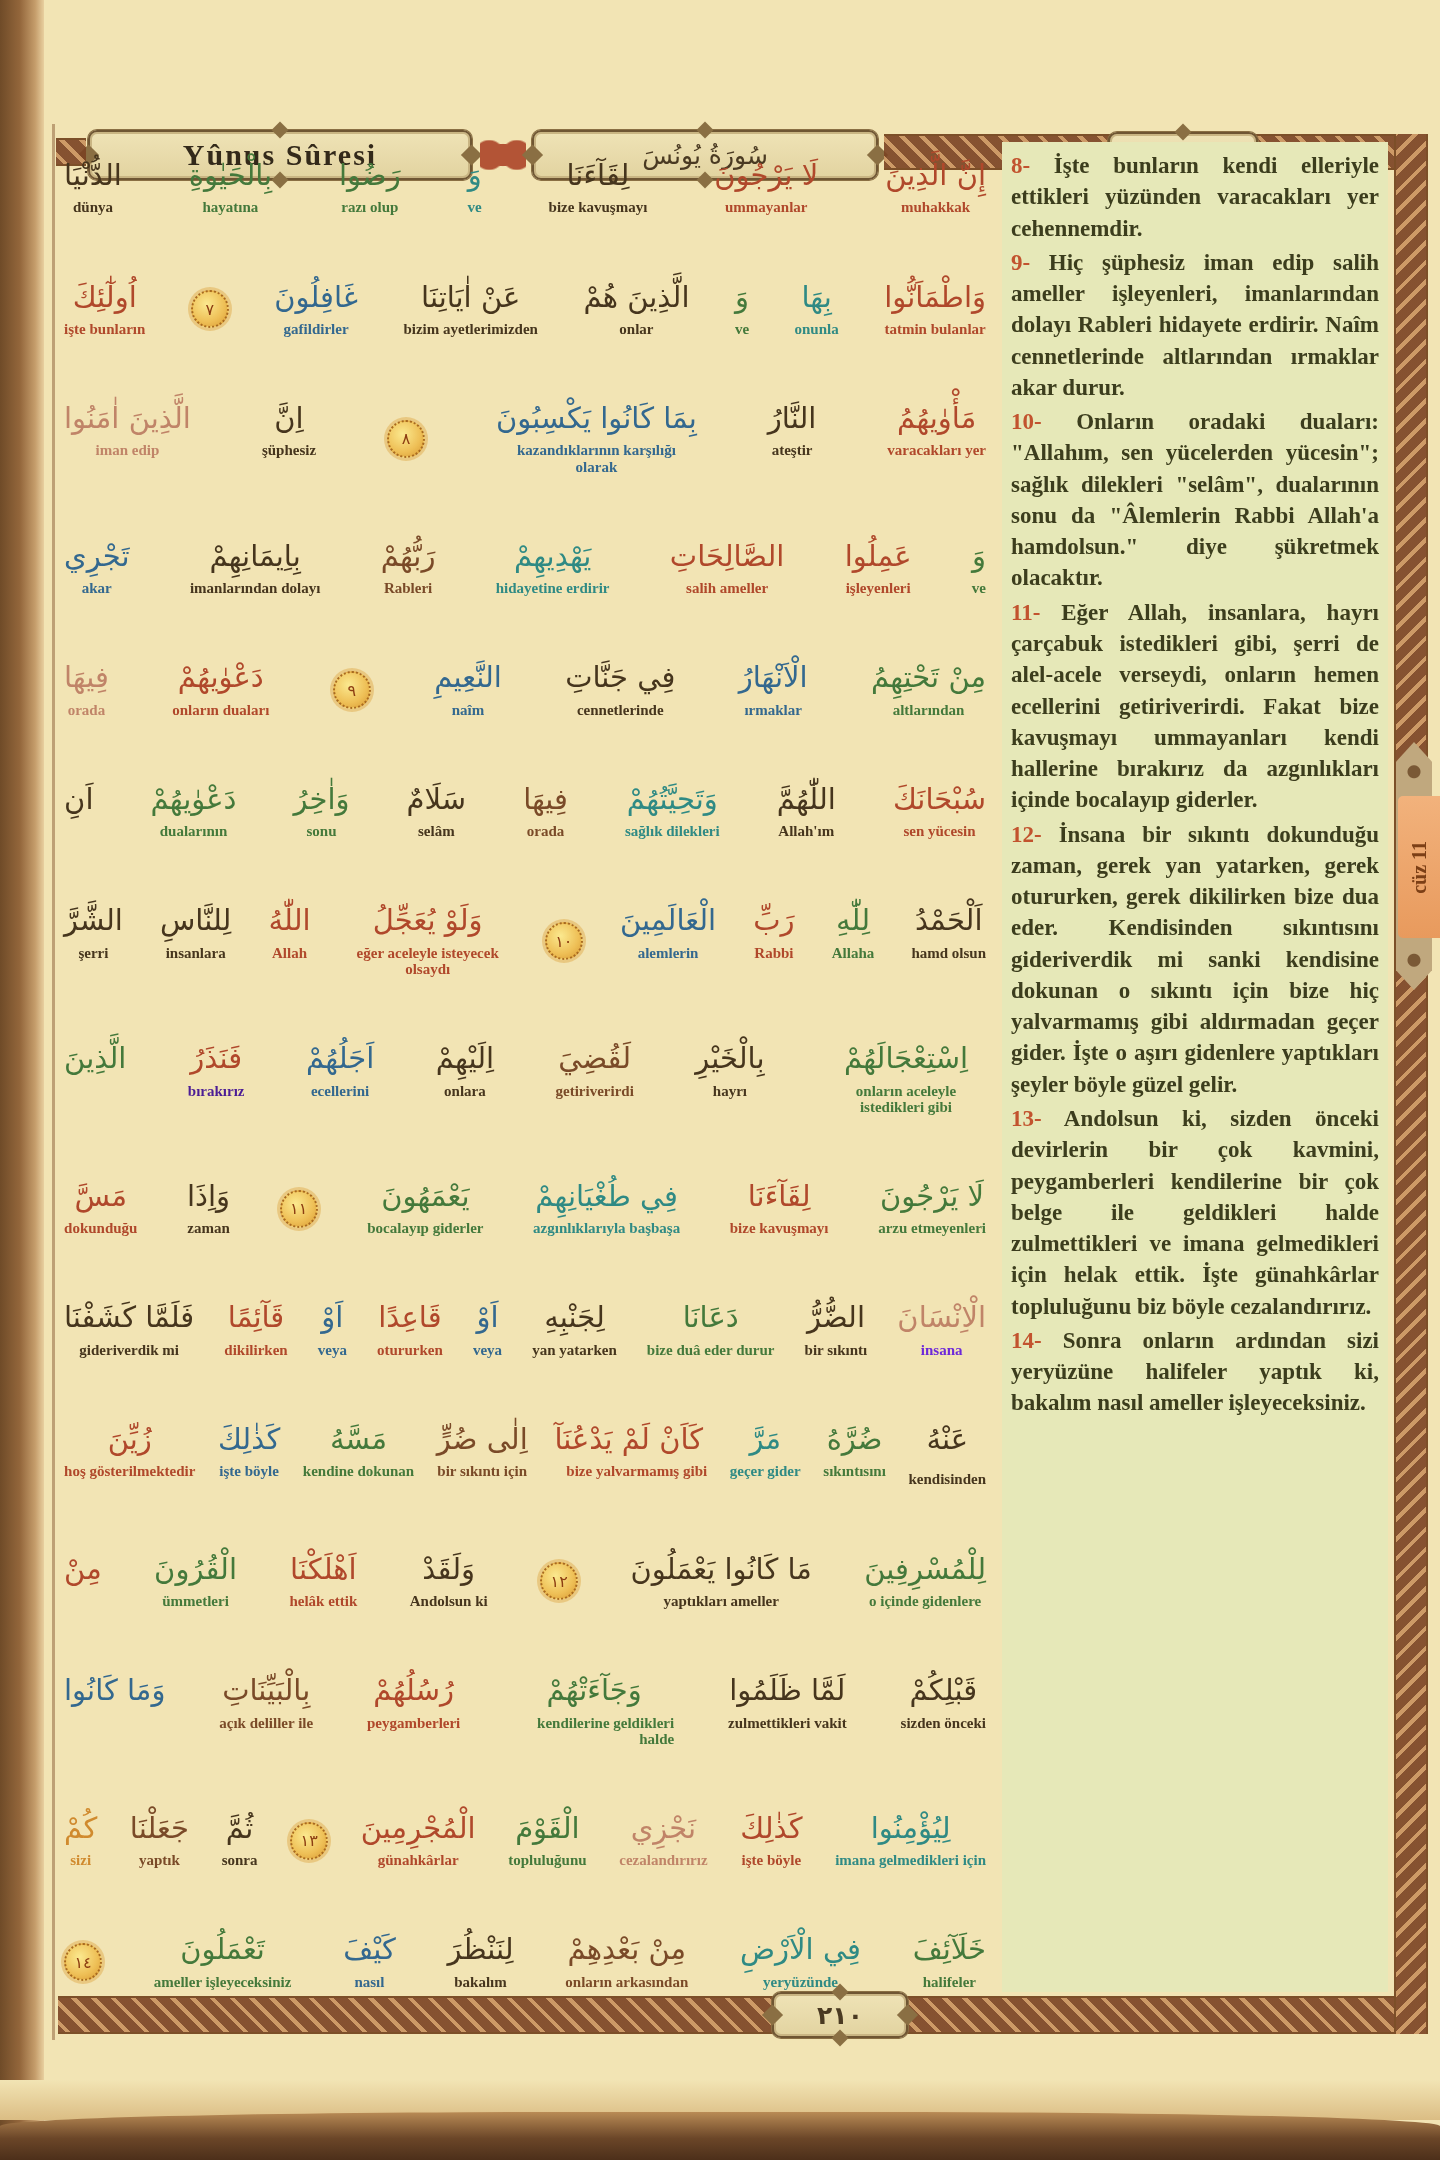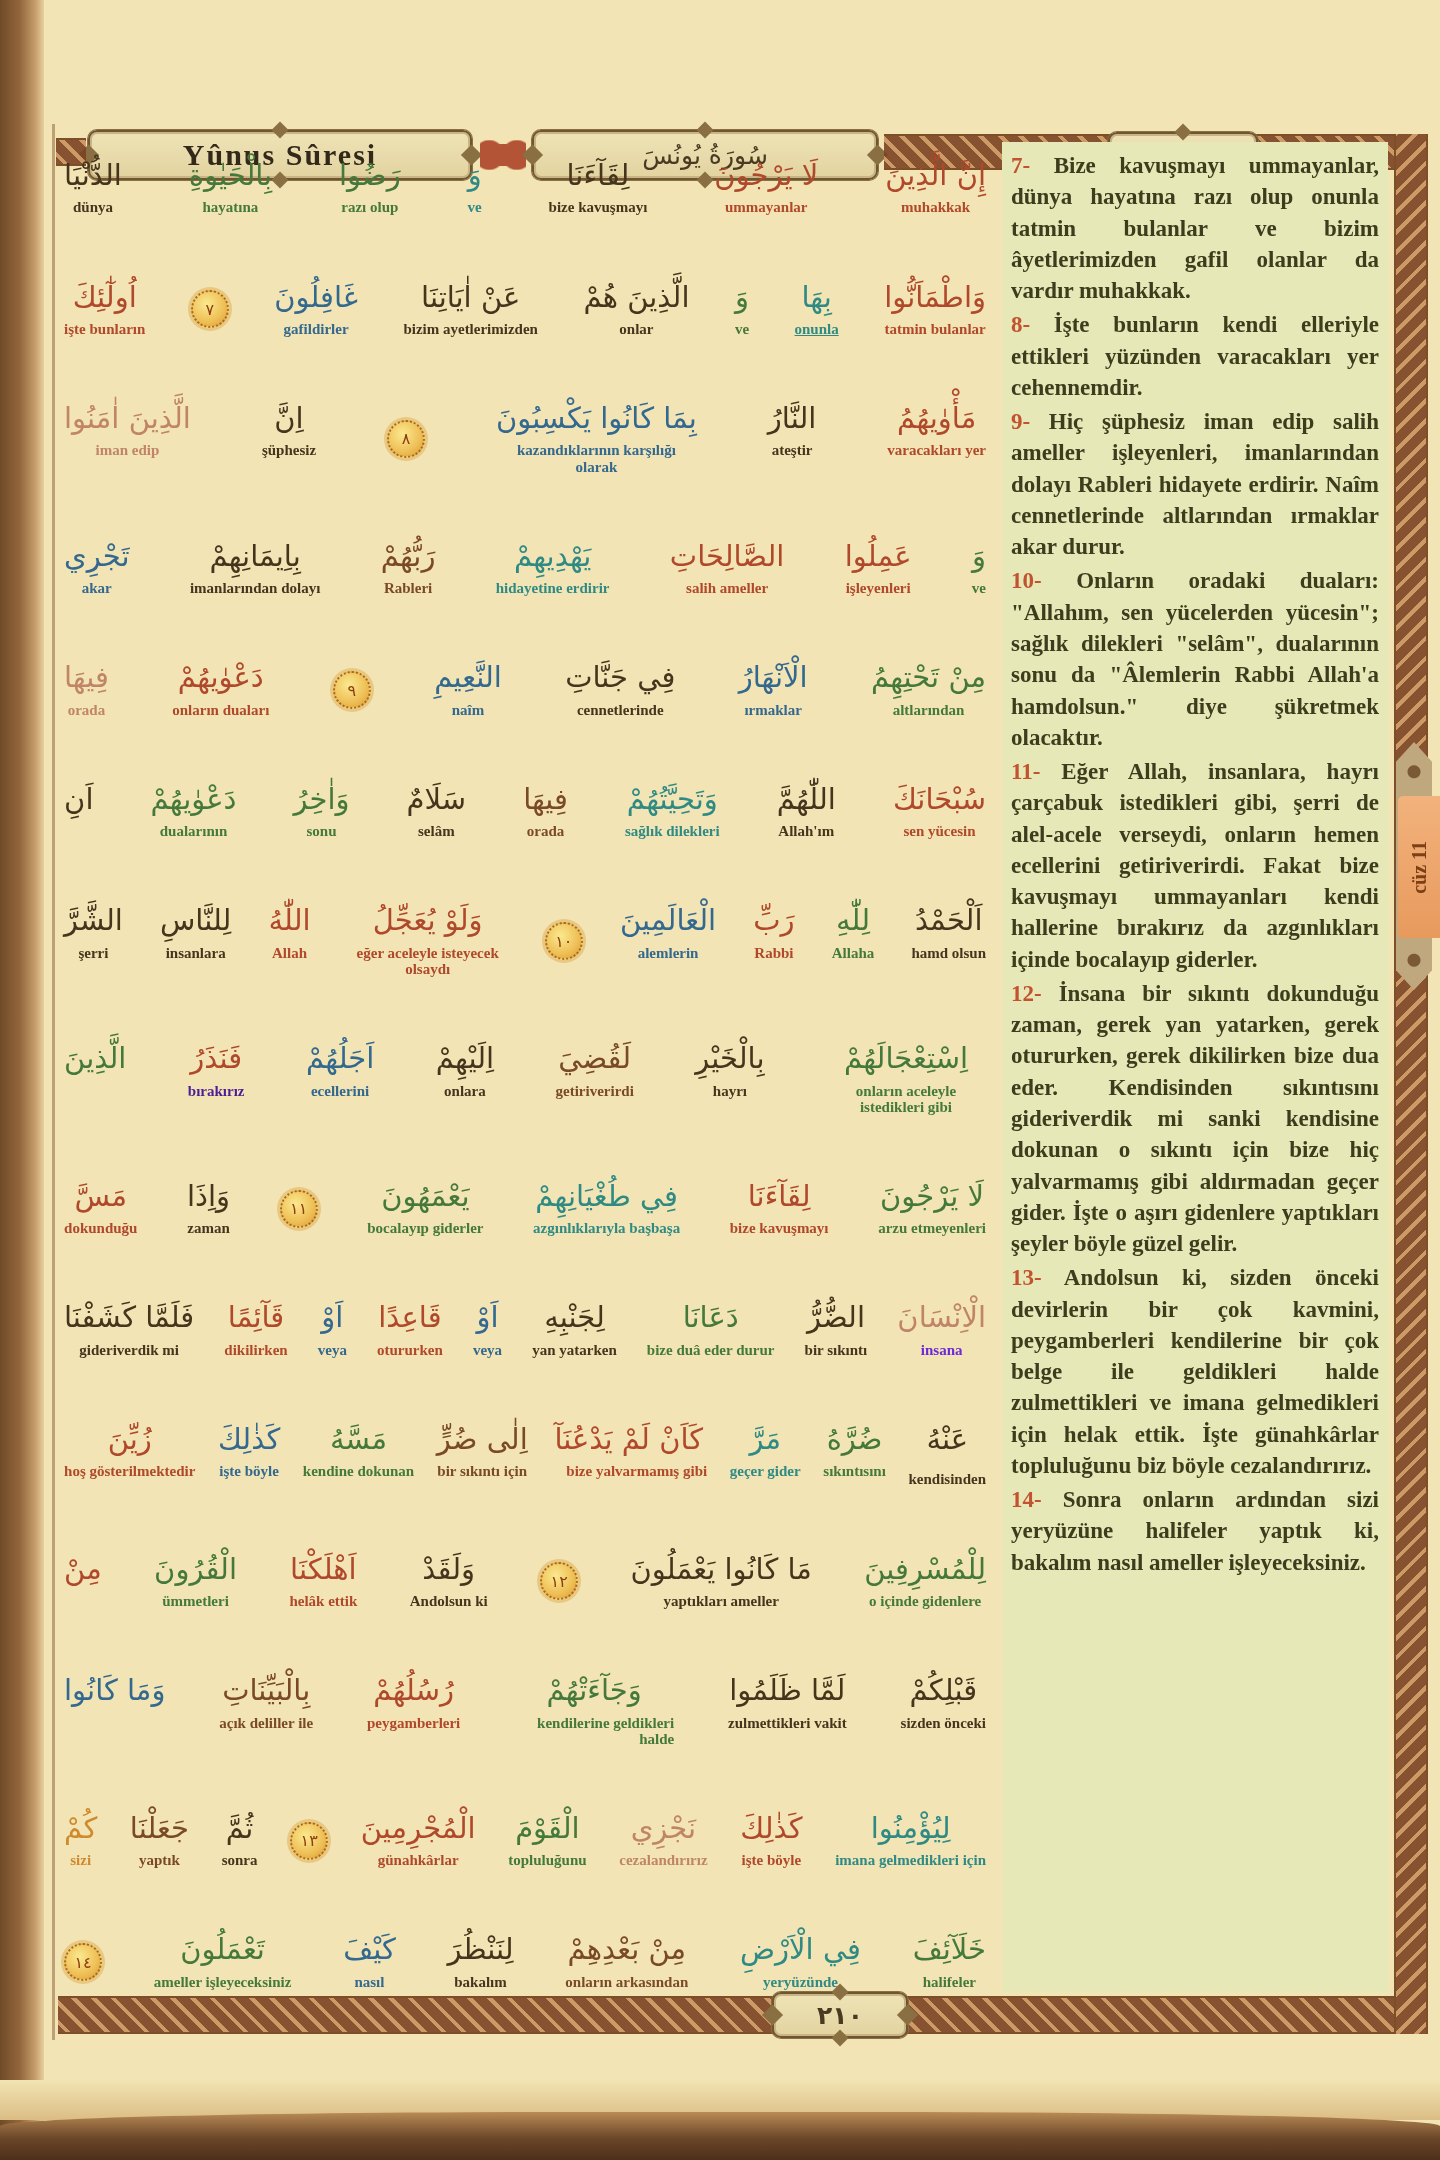--- a/index.html
+++ b/index.html
@@ -127,21 +127,21 @@
           <span class="gl" style="color: rgb(70, 53, 29);">dünya</span>
         </span>
       </div>
       <div class="vline">
         <span class="wunit">
           <span class="ar" style="color: rgb(176, 72, 43);">وَاطْمَاَنُّوا</span>
           <span class="gl" style="color: rgb(176, 72, 43);">tatmin bulanlar</span>
         </span>
         <span class="wunit">
           <span class="ar" style="color: rgb(47, 138, 132);">بِهَا</span>
-          <span class="gl" style="color: rgb(47, 138, 132); text-decoration: underline;">onunla</span>
+          <span class="gl" style="color: rgb(47, 138, 132);">onunla</span>
         </span>
         <span class="wunit">
           <span class="ar" style="color: rgb(68, 121, 59);">وَ</span>
           <span class="gl" style="color: rgb(68, 121, 59);">ve</span>
         </span>
         <span class="wunit">
           <span class="ar" style="color: rgb(70, 53, 29);">الَّذِينَ هُمْ</span>
           <span class="gl" style="color: rgb(70, 53, 29);">onlar</span>
         </span>
         <span class="wunit">
@@ -547,21 +547,20 @@
         </span>
         <span class="wunit">
           <span class="ar" style="color: rgb(68, 121, 59);">تَعْمَلُونَ</span>
           <span class="gl" style="color: rgb(68, 121, 59);">ameller işleyeceksiniz</span>
         </span>
         <span class="vnum">١٤</span>
       </div>
     </div>
 
   <div class="sidebar">
-      <p class="tpara"><span class="tnum">7- </span><span>Bize kavuşmayı ummayanlar, dünya hayatına razı olup onunla tatmin bulanlar ve bizim âyetlerimizden gafil olanlar da vardır muhakkak.</span></p>
       <p class="tpara"><span class="tnum">8- </span><span>İşte bunların kendi elleriyle ettikleri yüzünden varacakları yer cehennemdir.</span></p>
       <p class="tpara"><span class="tnum">9- </span><span>Hiç şüphesiz iman edip salih ameller işleyenleri, imanlarından dolayı Rableri hidayete erdirir. Naîm cennetlerinde altlarından ırmaklar akar durur.</span></p>
       <p class="tpara"><span class="tnum">10- </span><span>Onların oradaki duaları: "Allahım, sen yücelerden yücesin"; sağlık dilekleri "selâm", dualarının sonu da "Âlemlerin Rabbi Allah'a hamdolsun." diye şükretmek olacaktır.</span></p>
       <p class="tpara"><span class="tnum">11- </span><span>Eğer Allah, insanlara, hayrı çarçabuk istedikleri gibi, şerri de alel-acele verseydi, onların hemen ecellerini getiriverirdi. Fakat bize kavuşmayı ummayanları kendi hallerine bırakırız da azgınlıkları içinde bocalayıp giderler.</span></p>
       <p class="tpara"><span class="tnum">12- </span><span>İnsana bir sıkıntı dokunduğu zaman, gerek yan yatarken, gerek otururken, gerek dikilirken bize dua eder. Kendisinden sıkıntısını gideriverdik mi sanki kendisine dokunan o sıkıntı için bize hiç yalvarmamış gibi aldırmadan geçer gider. İşte o aşırı gidenlere yaptıkları şeyler böyle güzel gelir.</span></p>
       <p class="tpara"><span class="tnum">13- </span><span>Andolsun ki, sizden önceki devirlerin bir çok kavmini, peygamberleri kendilerine bir çok belge ile geldikleri halde zulmettikleri ve imana gelmedikleri için helak ettik. İşte günahkârlar topluluğunu biz böyle cezalandırırız.</span></p>
       <p class="tpara"><span class="tnum">14- </span><span>Sonra onların ardından sizi yeryüzüne halifeler yaptık ki, bakalım nasıl ameller işleyeceksiniz.</span></p>
     </div>
 
   <div class="chain-v chain-right"></div>

